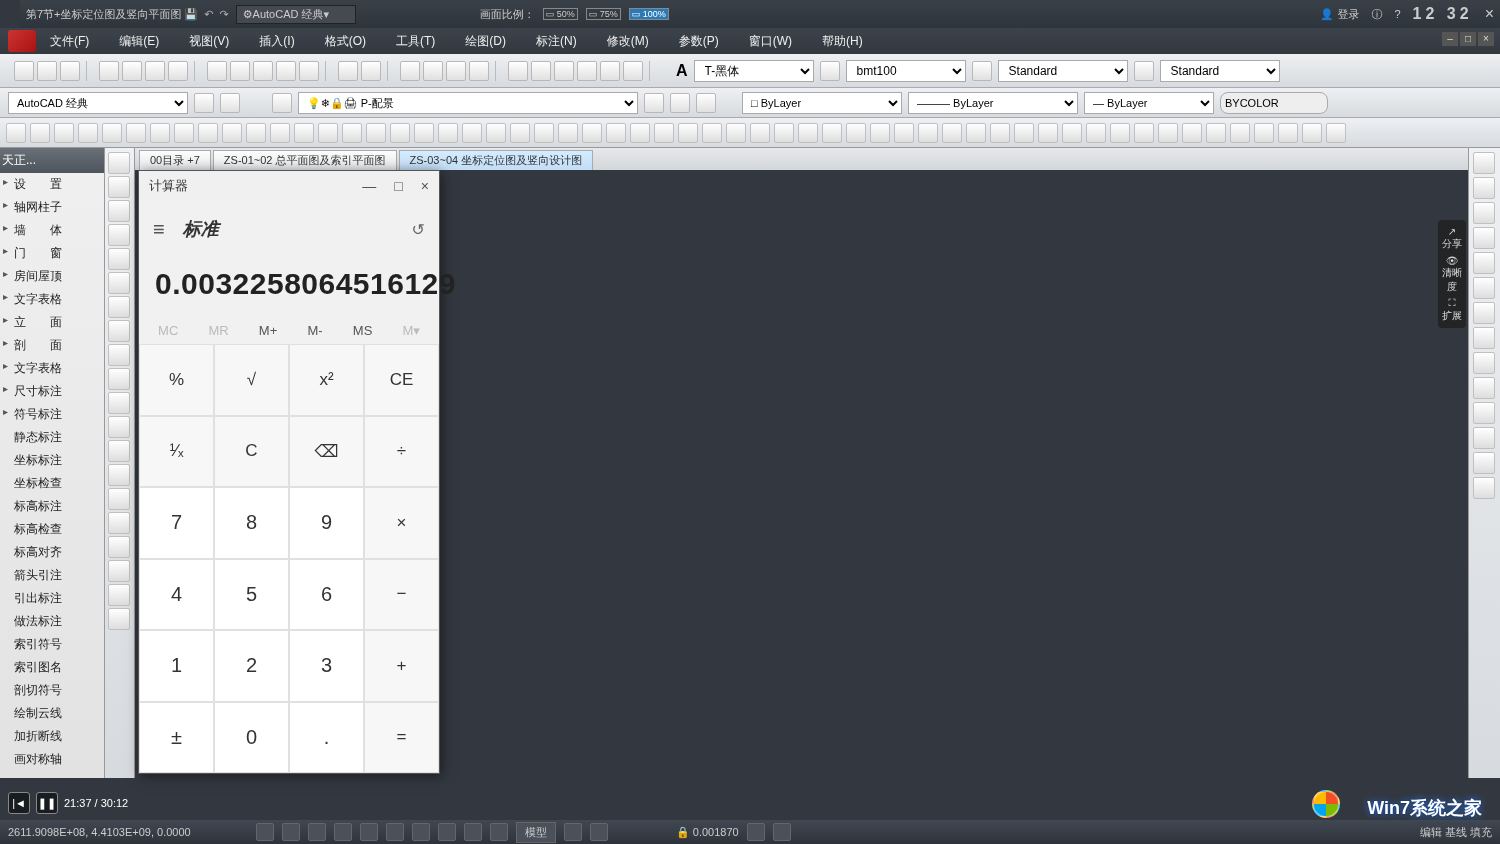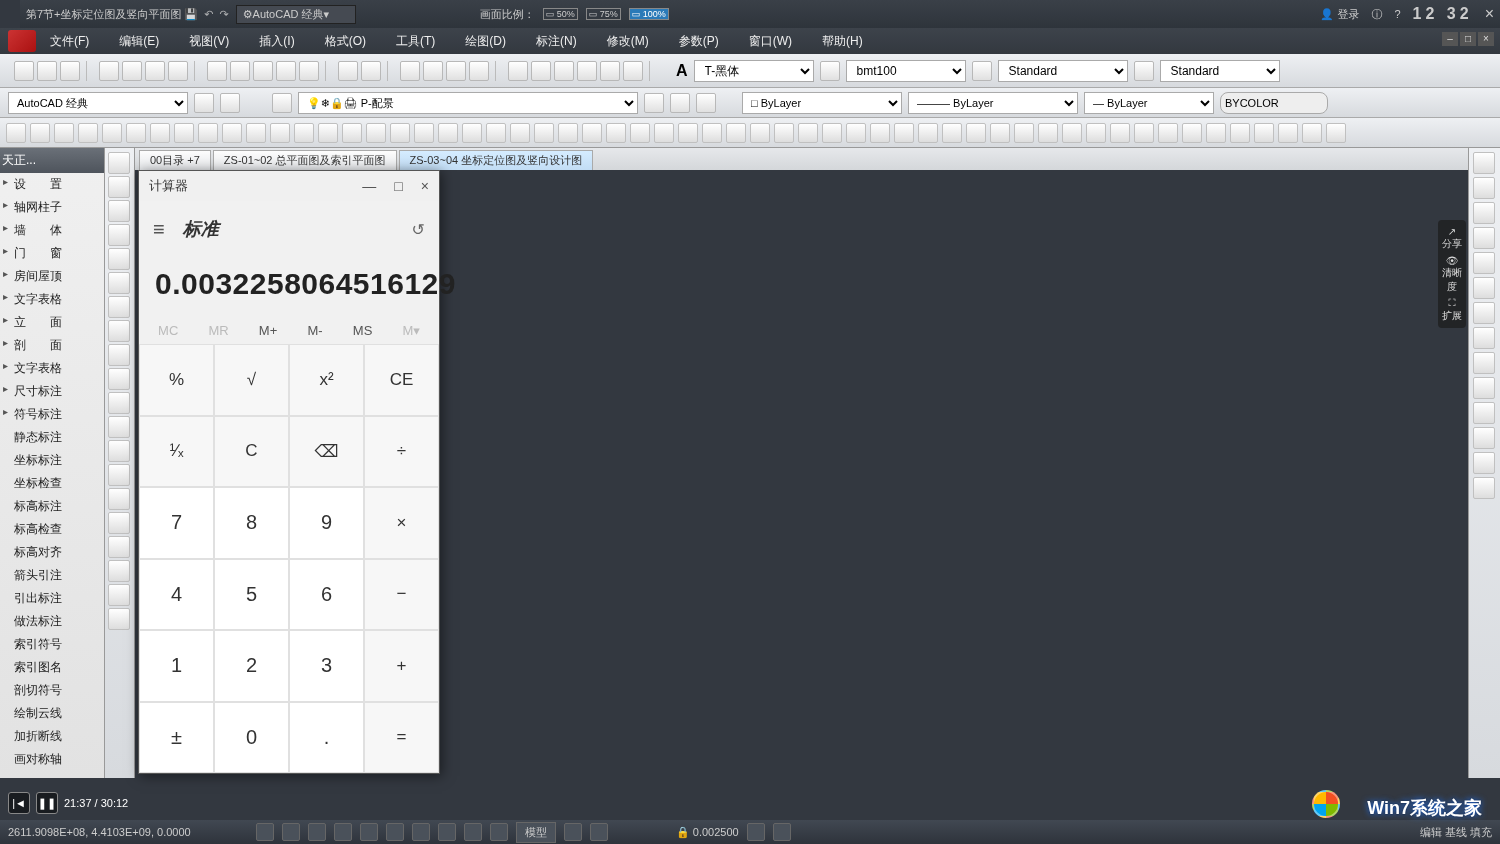--- a/index.html
+++ b/index.html
@@ -395,21 +395,21 @@
   <span class="sbtn"></span>
   <span class="sbtn"></span>
   <span class="sbtn"></span>
   <span class="sbtn"></span>
   <span class="sbtn"></span>
   <span class="sbtn"></span>
   <span class="sbtn"></span>
   <span style="background:#4a515a;padding:2px 8px;border:1px solid #666;">模型</span>
   <span class="sbtn"></span>
   <span class="sbtn"></span>
-  <span style="margin-left:60px">🔒 <span>0.002500</span></span>
+  <span style="margin-left:60px">🔒 <span>0.001870</span></span>
   <span class="sbtn"></span>
   <span class="sbtn"></span>
   <span style="margin-left:auto">编辑  基线  填充</span>
 </div>
 
 <div class="play-overlay">
   <div class="pb">|◄</div>
   <div class="pb">❚❚</div>
   <span>21:37 / 30:12</span>
 </div>

